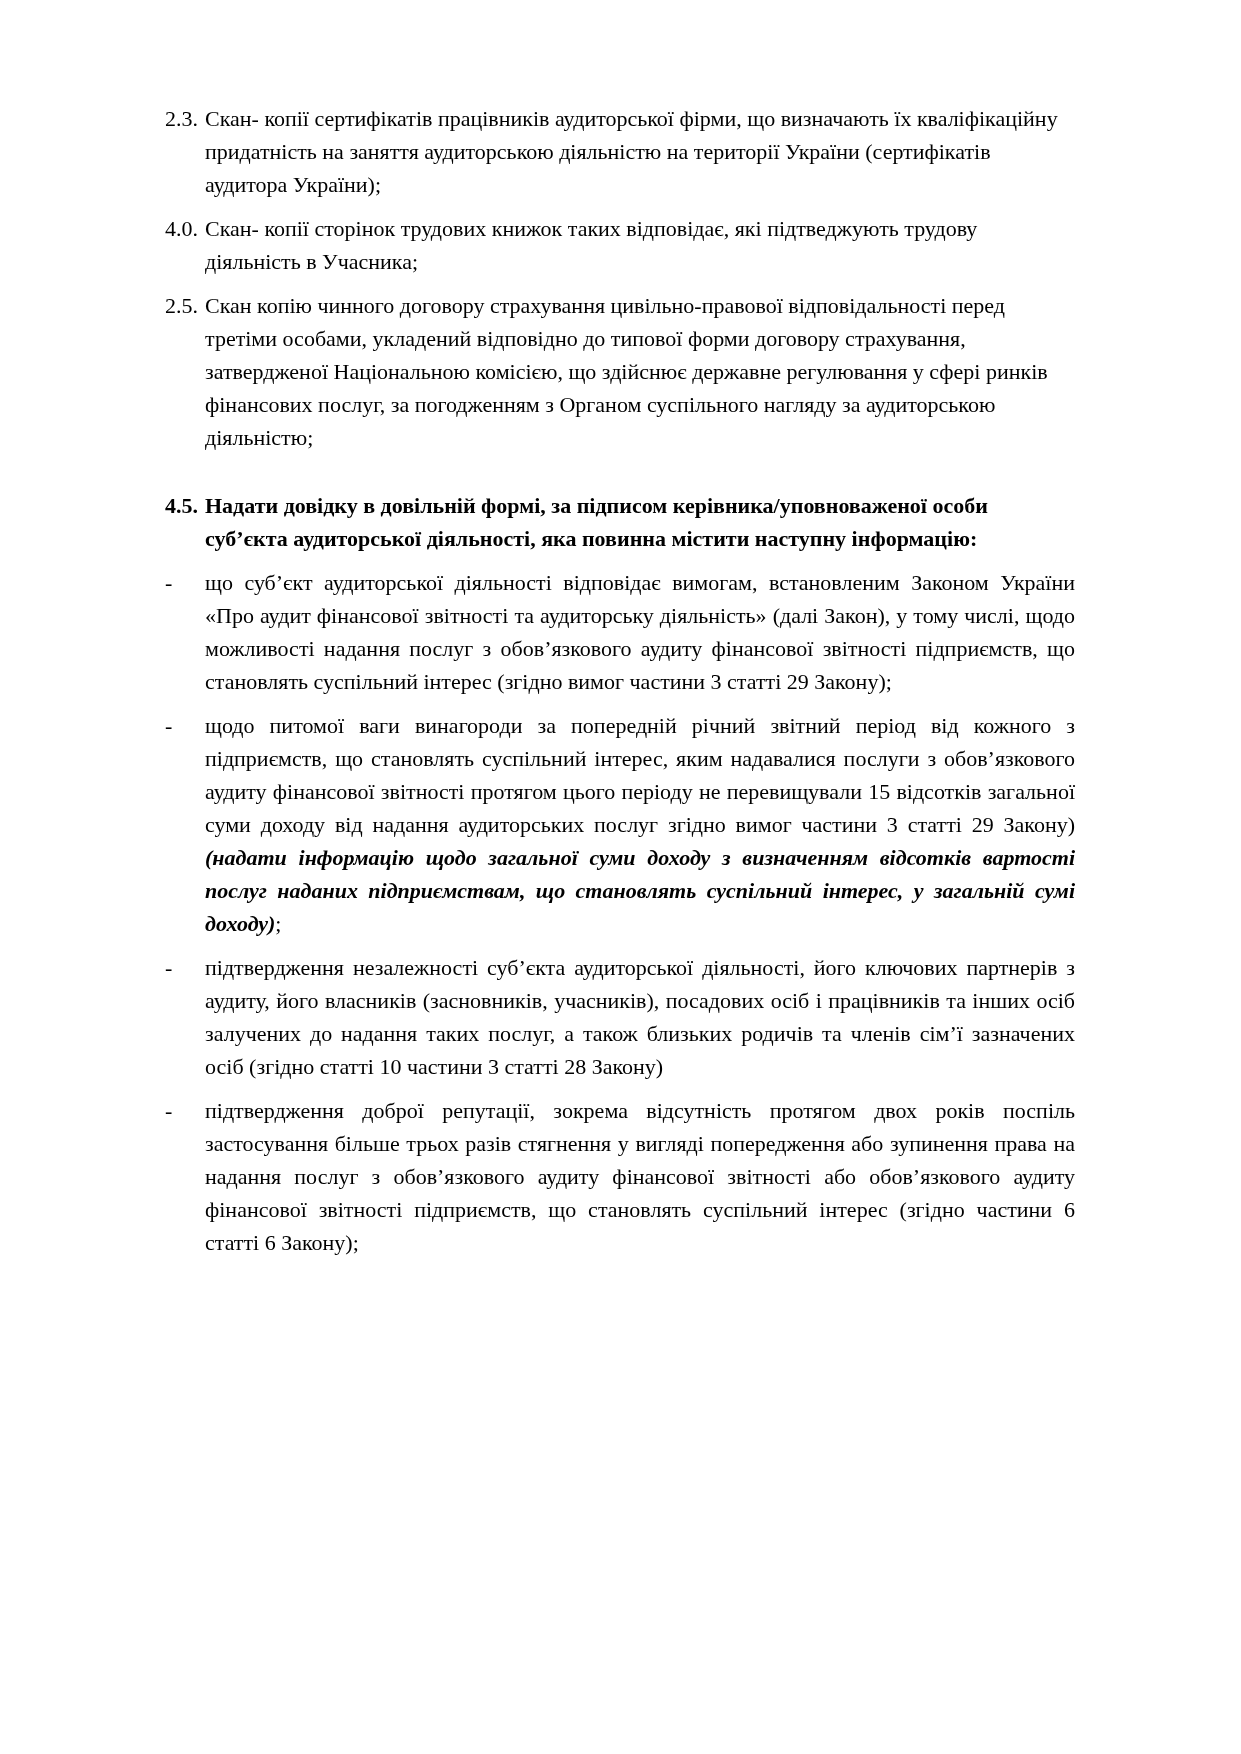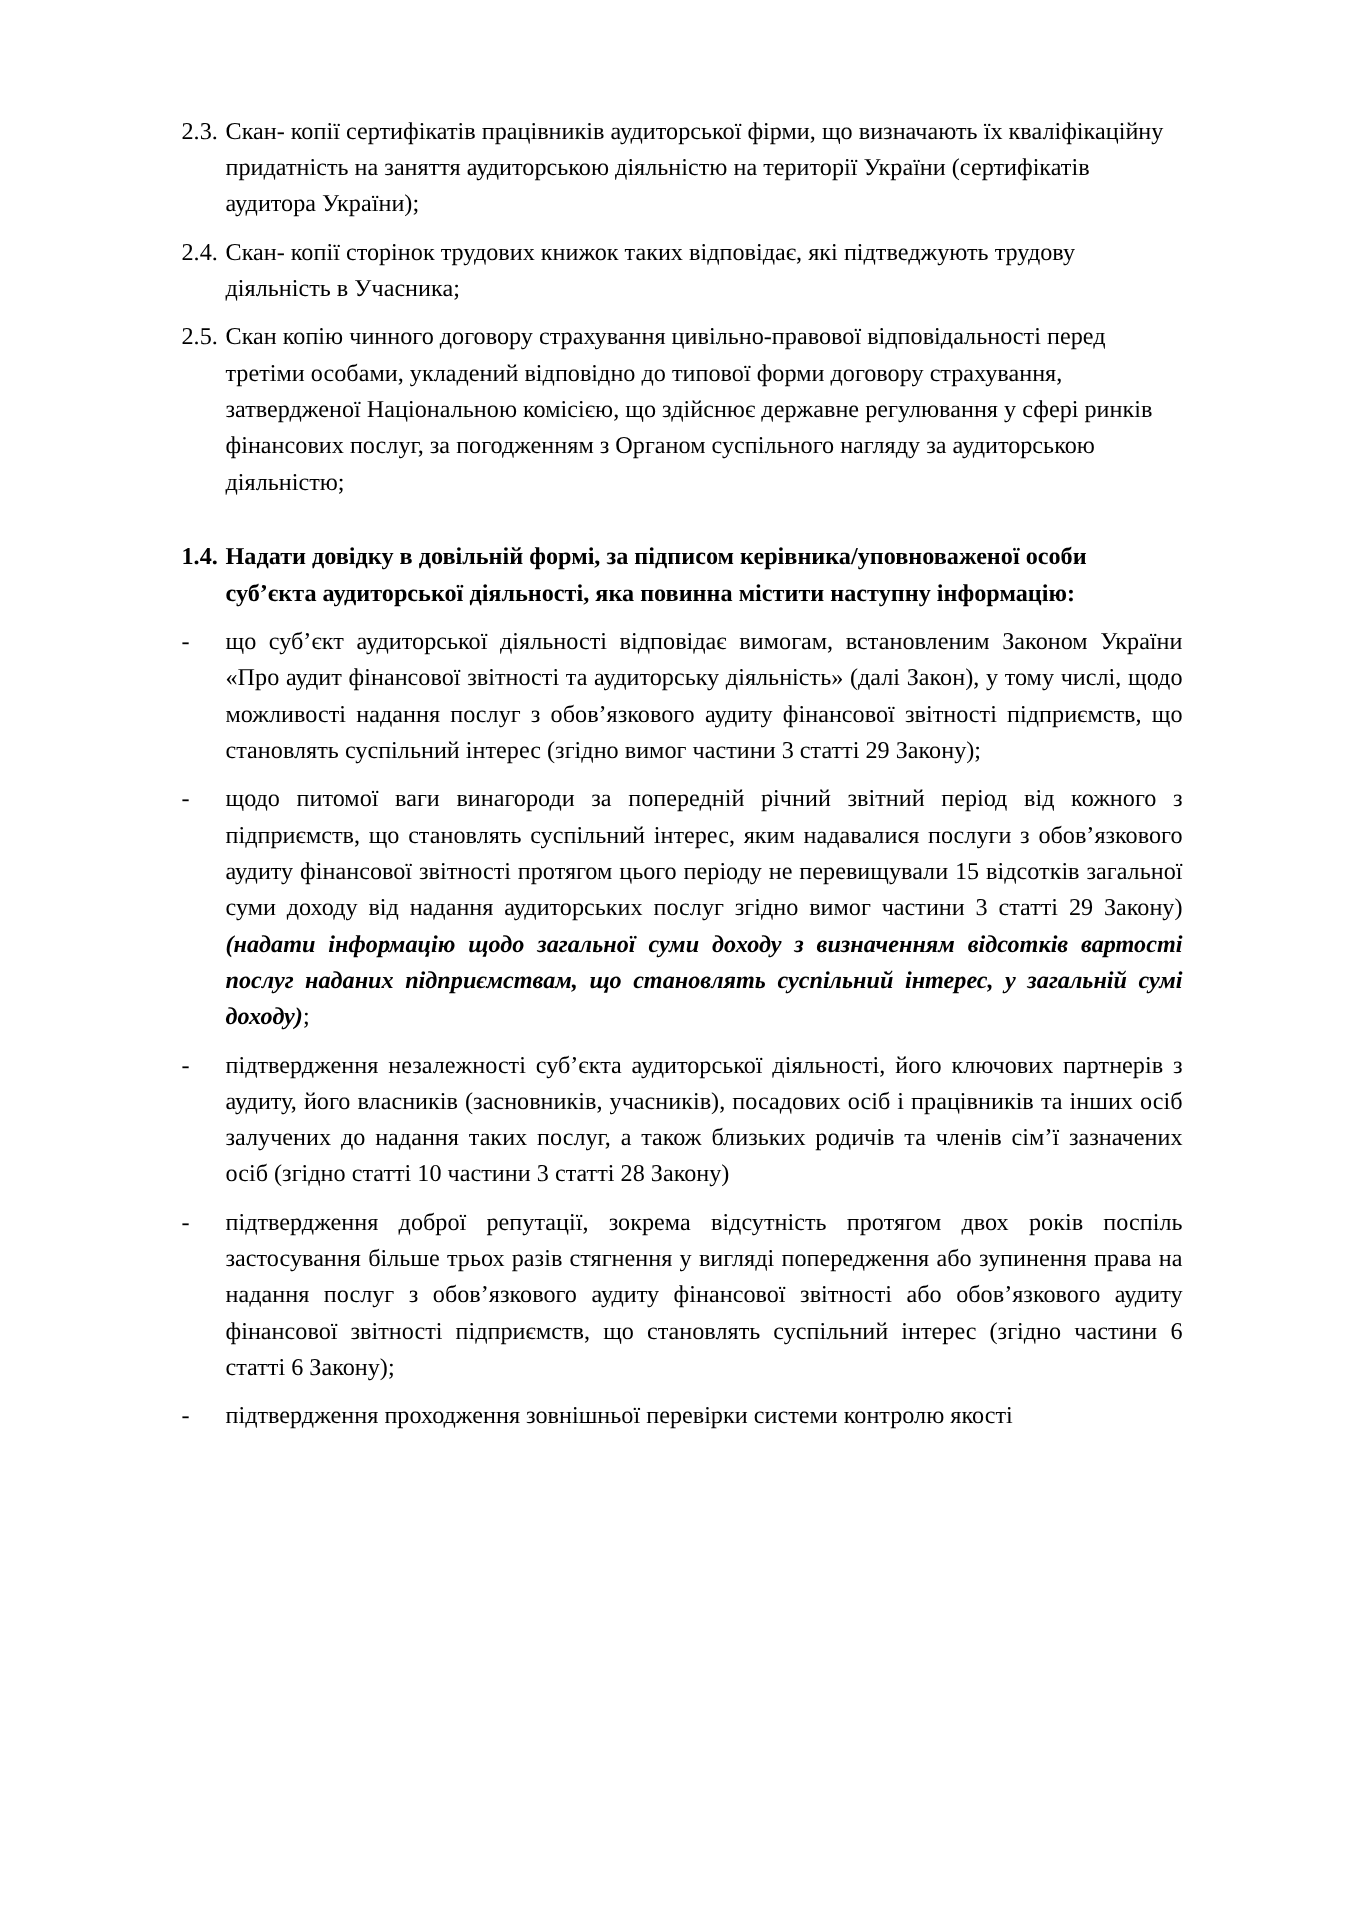--- a/index.html
+++ b/index.html
@@ -51,32 +51,31 @@
     font-style: italic;
   }
 </style>
 </head>
 <body>
 
 <div class="page">
 
   <div class="para"><span class="num">2.3.</span><span>Скан- копії сертифікатів працівників аудиторської фірми, що визначають їх кваліфікаційну придатність на заняття аудиторською діяльністю на території України (сертифікатів аудитора України);</span></div>
 
-  <div class="para"><span class="num">2.4.</span><span>Скан- копії сторінок трудових книжок таких  відповідає, які підтведжують  трудову діяльність в Учасника;</span></div>
+  <div class="para"><span class="num">4.0.</span><span>Скан- копії сторінок трудових книжок таких  відповідає, які підтведжують  трудову діяльність в Учасника;</span></div>
 
   <div class="para"><span class="num">2.5.</span><span>Скан копію чинного договору страхування цивільно-правової відповідальності перед третіми особами, укладений відповідно до типової форми договору страхування, затвердженої Національною комісією, що здійснює державне регулювання у сфері ринків фінансових послуг, за погодженням з Органом суспільного нагляду за аудиторською діяльністю;</span></div>
 
-  <div class="para heading"><span class="num">1.4.</span><span>Надати довідку в довільній формі, за підписом керівника/уповноваженої особи суб’єкта аудиторської діяльності, яка повинна містити наступну інформацію:</span></div>
+  <div class="para heading"><span class="num">4.5.</span><span>Надати довідку в довільній формі, за підписом керівника/уповноваженої особи суб’єкта аудиторської діяльності, яка повинна містити наступну інформацію:</span></div>
 
 
   <div class="list-item"><span class="marker">-</span><span>що суб’єкт аудиторської діяльності  відповідає вимогам, встановленим Законом України «Про аудит фінансової звітності та аудиторську діяльність» (далі Закон), у тому числі, щодо можливості надання послуг з обов’язкового аудиту фінансової звітності підприємств, що становлять суспільний інтерес (згідно вимог частини 3 статті 29 Закону);</span></div>
 
 
   <div class="list-item"><span class="marker">-</span><span>щодо питомої ваги винагороди за попередній річний звітний період від кожного з підприємств, що становлять суспільний інтерес, яким надавалися послуги з обов’язкового аудиту фінансової звітності протягом цього періоду не перевищували 15 відсотків загальної суми доходу від надання аудиторських послуг згідно вимог частини 3 статті 29 Закону) </span><span class="emph">(надати інформацію щодо загальної суми доходу з визначенням відсотків вартості послуг наданих підприємствам, що становлять суспільний інтерес, у загальній сумі доходу)</span><span>;</span></div>
 
 
   <div class="list-item"><span class="marker">-</span><span>підтвердження незалежності суб’єкта аудиторської діяльності, його ключових партнерів з аудиту, його власників (засновників, учасників), посадових осіб і працівників та інших осіб залучених до надання таких послуг, а також близьких родичів та членів сім’ї зазначених осіб (згідно статті 10 частини 3 статті 28 Закону)</span></div>
 
   <div class="list-item"><span class="marker">-</span><span>підтвердження доброї репутації, зокрема відсутність протягом двох років поспіль застосування більше трьох разів стягнення у вигляді попередження або зупинення права на надання послуг з обов’язкового аудиту фінансової звітності або обов’язкового аудиту фінансової звітності підприємств, що становлять суспільний інтерес (згідно частини 6 статті 6 Закону);</span></div>
 
-  <div class="list-item"><span class="marker">-</span><span>підтвердження проходження зовнішньої перевірки системи контролю якості</span></div>
 
 </div>
 
 </body></html>

